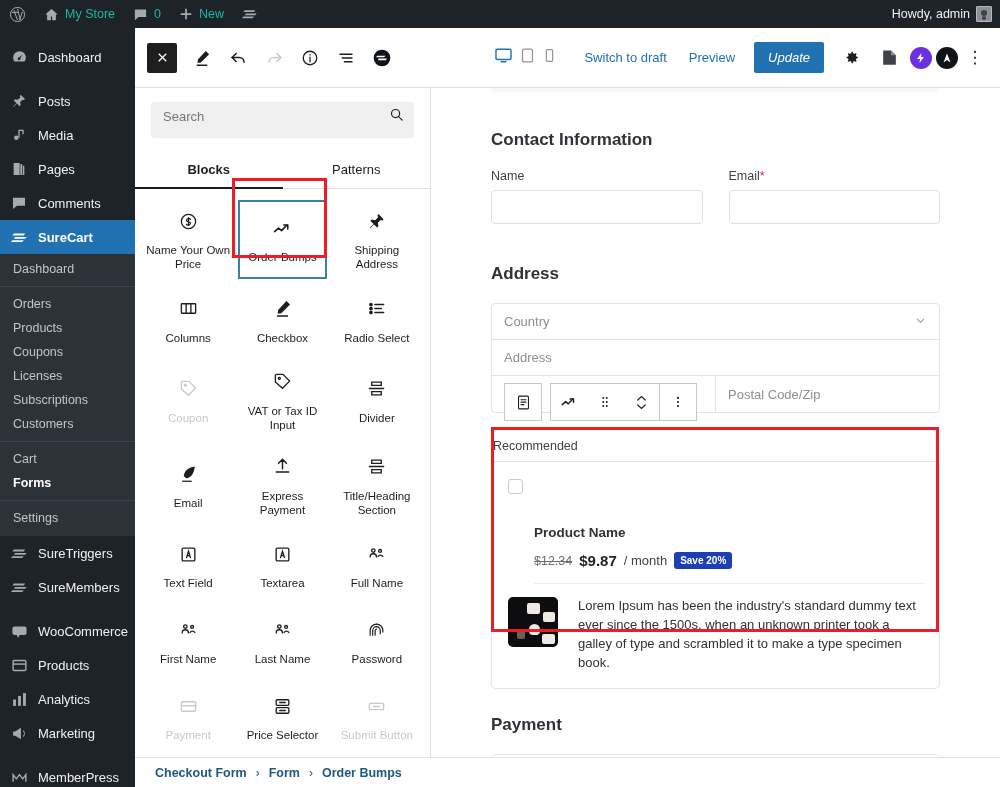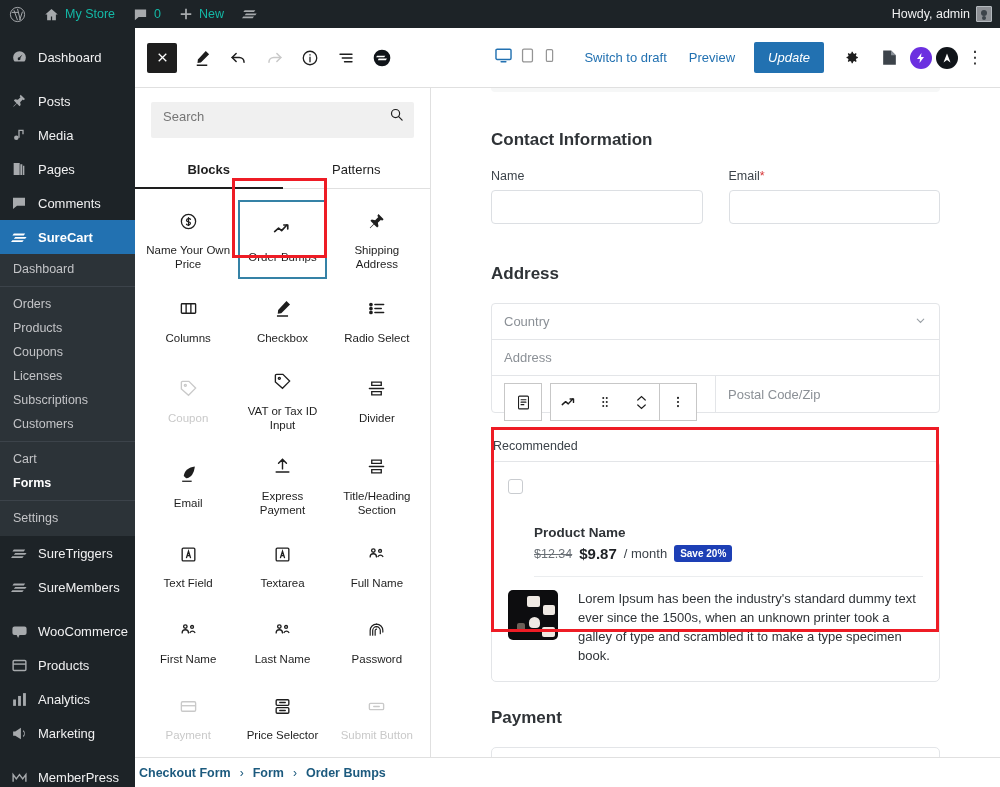--- a/index.html
+++ b/index.html
@@ -122,21 +122,21 @@
   .bt-cell { width: 36px; height: 36px; display:flex; align-items:center; justify-content:center; color:#1e1e1e; }
   .bt-div { width:1px; background:#c7c7c7; align-self: stretch; }
 
   
   .bump-outer { position: relative; }
   .bump-label { font-size: 12.5px; color:#3c434a; margin: 0 0 8px 2px; }
   .bumpcard { border: 1px solid #e3e5e8; border-radius: 5px; padding: 15px 16px 16px; background:#fff; }
   .bump-top { display:flex; align-items:flex-start; gap: 11px; }
   .bump-cb { width: 15px; height: 15px; border:1px solid #c9ccd0; border-radius: 3px; margin-top: 2px; flex: 0 0 15px; }
   .bump-name { font-size: 13.5px; font-weight: bold; color: #2f3337; margin-top: 48px; }
-  .bump-price { display:flex; align-items:center; gap: 7px; margin-top: 5px; }
+  .bump-price { display:flex; align-items:center; gap: 7px; margin-top: 12px; }
   .price-old { color:#6b7177; text-decoration: line-through; font-size: 12.5px; }
   .price-new { color:#1e2125; font-size: 15px; font-weight: bold; }
   .price-per { color:#3c434a; font-size: 13px; }
   .badge-save { background:#1d3fb5; color:#fff; font-size: 10px; font-weight: bold; padding: 3px 6px; border-radius: 3px; }
   .bump-hr { height:1px; background:#ebedef; margin: 14px 0 13px 26px; }
   .bump-body { display:flex; gap: 20px; padding-left: 0; }
   .bump-thumb { width: 50px; height: 50px; flex: 0 0 50px; border-radius: 5px; overflow: hidden; position: relative;
                 background: #0d0d0f; border: 1px solid #0000001a; }
   .bump-thumb i { position:absolute; display:block; background:#efe9e3; border-radius:2px; }
   .bump-text { font-size: 13px; line-height: 1.45; color: #2f3337; }
@@ -147,21 +147,21 @@
   .radio-on::after { content:""; width: 7px; height: 7px; border-radius:50%; background:#1d3fb5; }
   .pay-label { font-size: 13px; color:#2f3337; }
   .pay-chev { margin-left:auto; color:#9aa0a6; }
   .pay-inner { padding: 13px; }
   .pay-inner .finput { height: 34px; }
 
   
   .footerbar {
     position: absolute; left: 135px; bottom: 0; width: 865px; height: 30px;
     background: #fff; border-top: 1px solid #e0e0e0;
-    display:flex; align-items:center; gap: 9px; padding-left: 4px;
+    display:flex; align-items:center; gap: 9px; padding-left: 20px;
   }
   .crumb { font-size: 12.5px; color:#1c5a7e; font-weight: bold; }
   .crumb-sep { color:#1c5a7e; font-size: 12px; }
 
   
   .redbox { position: absolute; border: 3px solid #ee1c25; pointer-events: none; z-index: 40; }
 </style>
 </head>
 <body>
 

